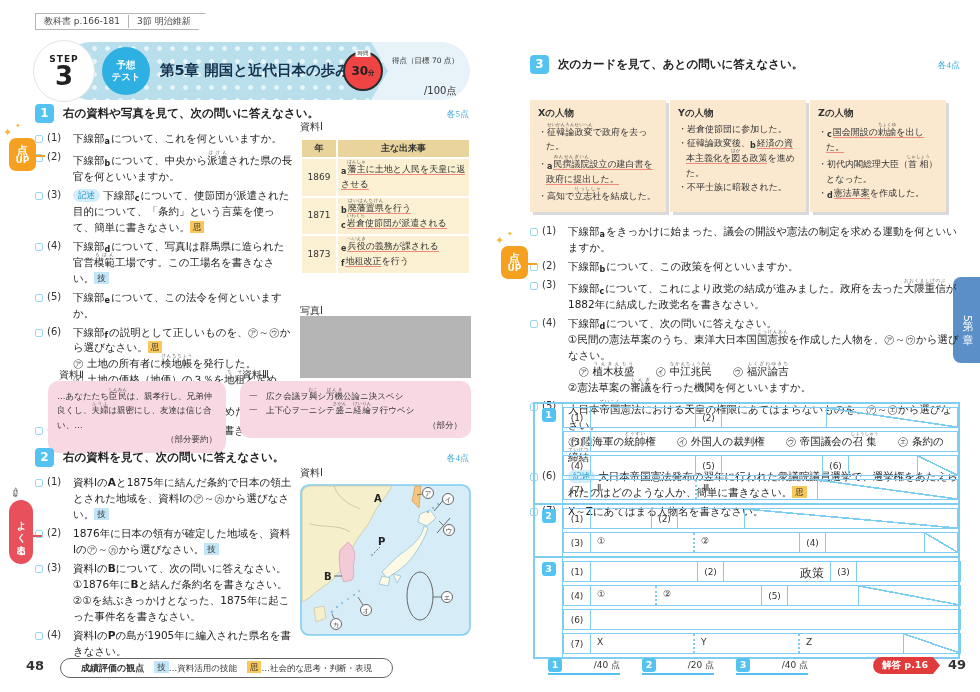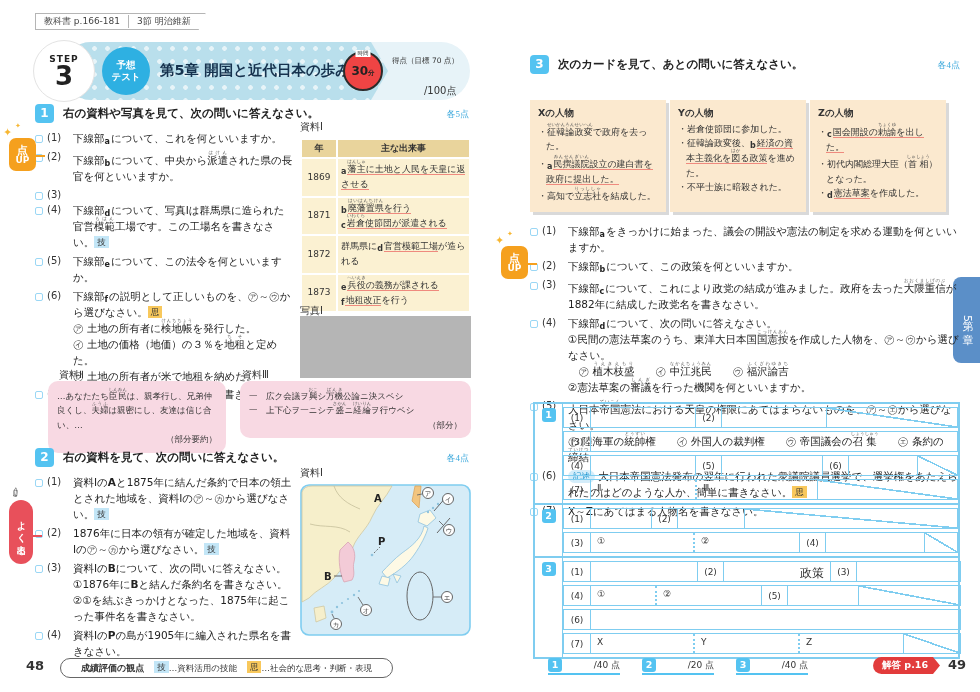--- a/index.html
+++ b/index.html
@@ -179,20 +179,21 @@
       <div class="qtext">下線部<b class="ul">a</b>について、これを何といいますか。</div>
     </div>
     <div class="qrow">
       <span class="chk"></span>
       <span class="qno">(2)</span>
       <div class="qtext">下線部<b class="ul">b</b>について、中央から<ruby>派遣<rt>はけん</rt></ruby>された県の長官を何といいますか。</div>
     </div>
     <div class="qrow">
       <span class="chk"></span>
       <span class="qno">(3)</span>
+      <div class="qtext"><span class="bdg-kij">記述</span> 下線部<b class="ul">c</b>について、使節団が派遣された目的について、「条約」という言葉を使って、簡単に書きなさい。<span class="bdg-shi">思</span></div>
     </div>
     <div class="qrow">
       <span class="chk"></span>
       <span class="qno">(4)</span>
       <div class="qtext">下線部<b class="ul">d</b>について、写真Ⅰは群馬県に造られた官営<ruby>模範<rt>もはん</rt></ruby>工場です。この工場名を書きなさい。<span class="bdg-gi">技</span></div>
     </div>
     <div class="qrow">
       <span class="chk"></span>
       <span class="qno">(5)</span>
       <div class="qtext">下線部<b class="ul">e</b>について、この法令を何といいますか。</div>
@@ -217,24 +218,20 @@
         <th>年</th>
         <th>主な出来事</th>
       </tr>
       <tr>
         <td class="yr">1869</td>
         <td><b class="ul">a</b><u><ruby>藩主<rt>はんしゅ</rt></ruby>に土地と人民を天皇に返させる</u></td>
       </tr>
       <tr>
         <td class="yr">1871</td>
         <td><b class="ul">b</b><u><ruby>廃藩置県<rt>はいはんちけん</rt></ruby>を行う</u><br><b class="ul">c</b><u><ruby>岩倉<rt>いわくら</rt></ruby>使節団が派遣される</u></td>
-      </tr>
-      <tr>
-        <td class="yr">1872</td>
-        <td>群馬県に<b class="ul">d</b><u>官営模範工場</u>が造られる</td>
       </tr>
       <tr>
         <td class="yr">1873</td>
         <td><b class="ul">e</b><u><ruby>兵役<rt>へいえき</rt></ruby>の義務が課される</u><br><b class="ul">f</b><u>地租改正</u>を行う</td>
       </tr>
     </tbody>
       </table>
   </div>
   <div class="photo-label">写真Ⅰ</div>
   <div class="photo-box"></div>

